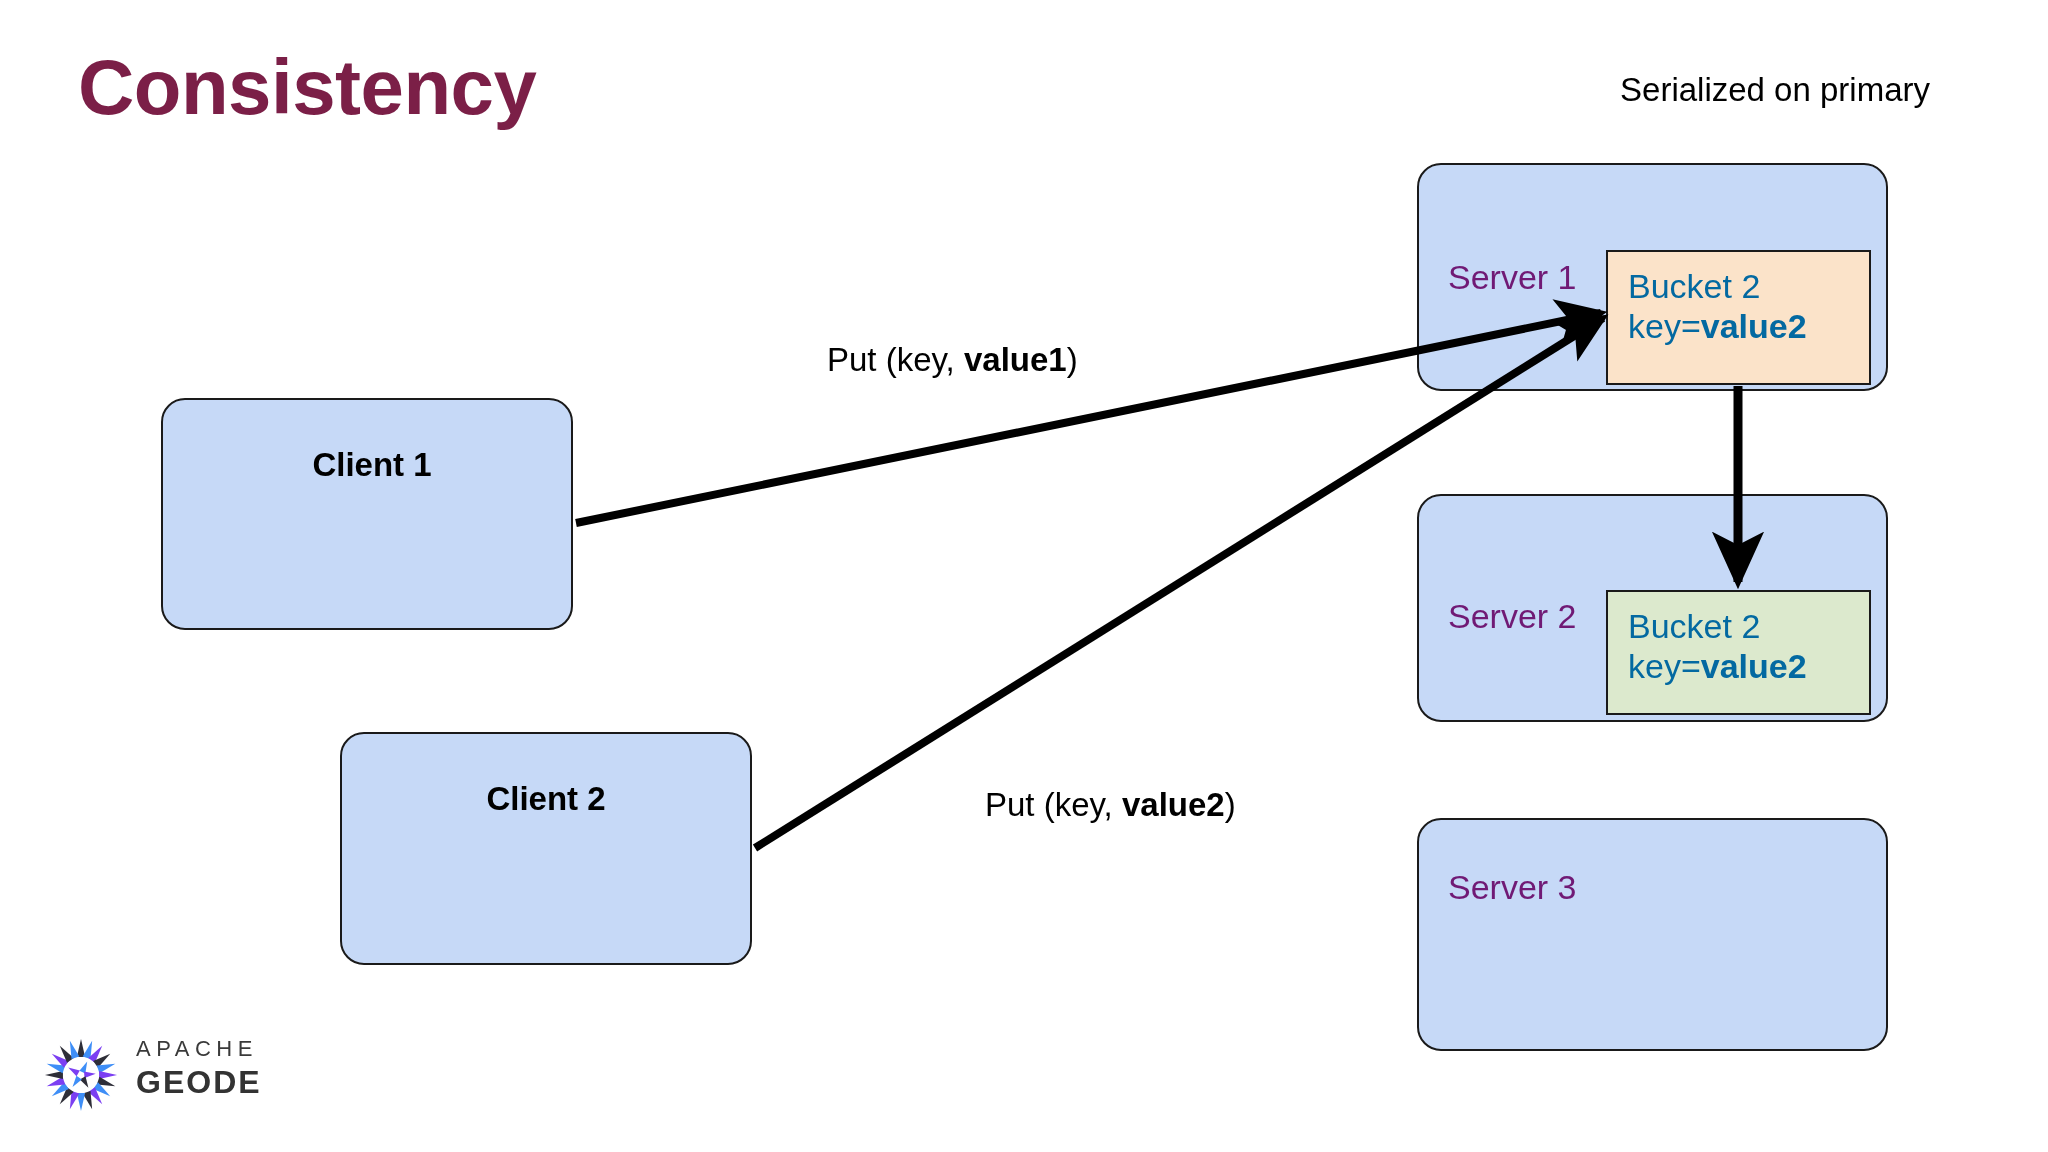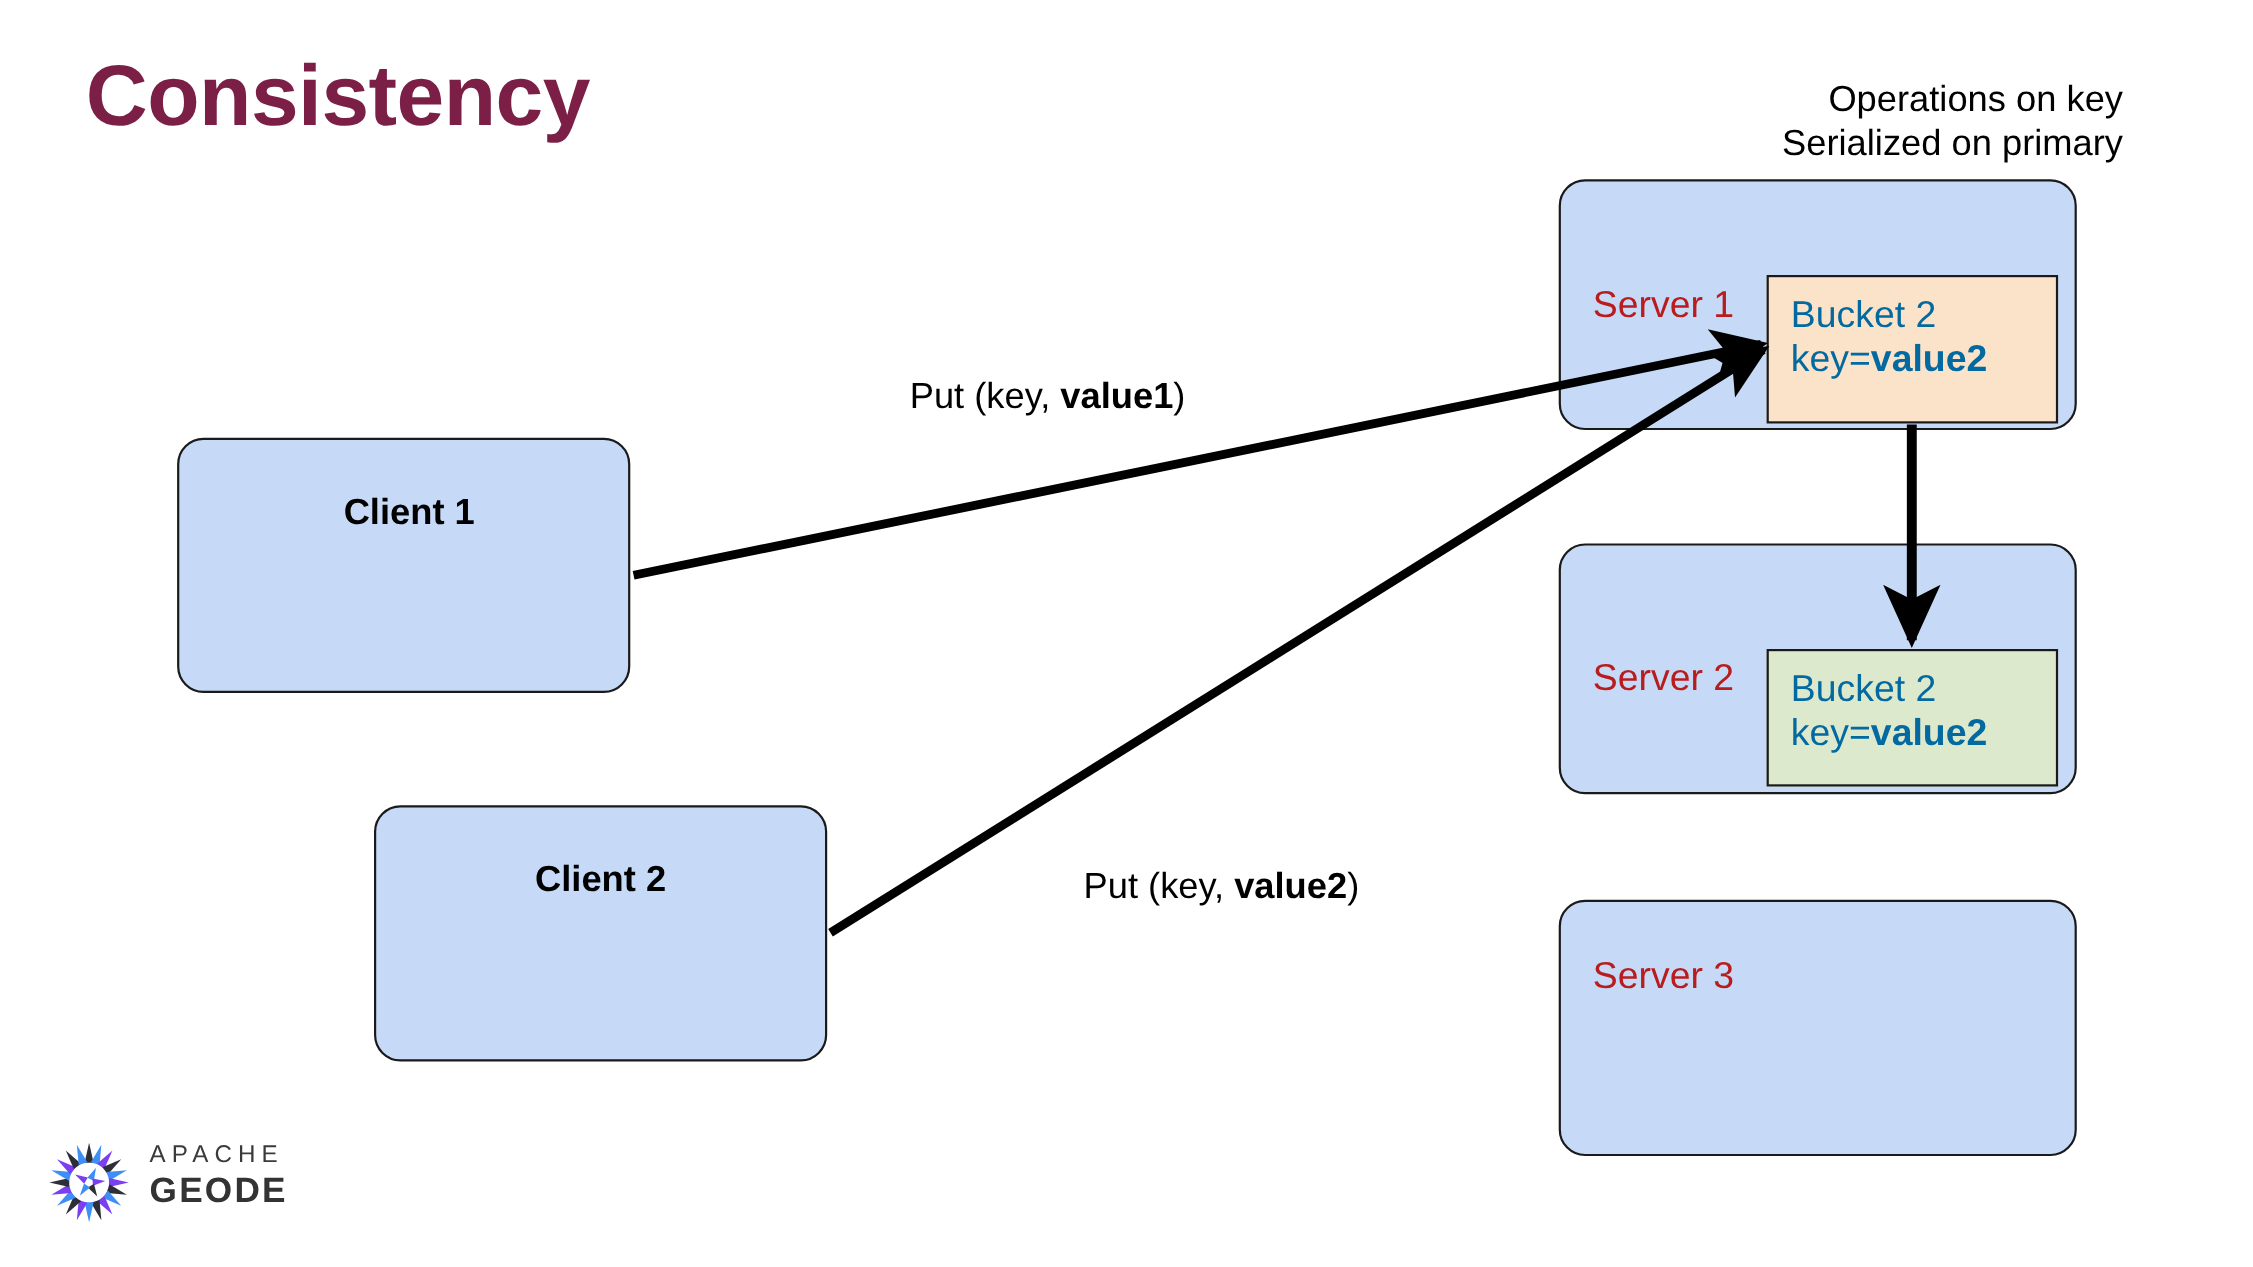--- a/index.html
+++ b/index.html
@@ -47,21 +47,21 @@
     text-align: center;
     font-size: 33px;
     font-weight: bold;
     color: #000000;
     white-space: nowrap;
   }
   .node-label-left {
     position: absolute;
     font-size: 34px;
     font-weight: normal;
-    color: #b91c1c;
+    color: #701a75;
     white-space: nowrap;
   }
 
   
   .bucket-box {
     position: absolute;
     box-sizing: border-box;
     border: 2.5px solid #1a1a1a;
     border-radius: 0;
     padding: 14px 0 0 20px;
@@ -132,21 +132,20 @@
   }
 </style>
 </head>
 <body>
 
 <div id="slide">
 
   <div id="slide-title">Consistency</div>
 
   <div class="annotation right-al" style="left:1300px; top:70px; width:630px;">
-    <div>Operations on key</div>
     <div>Serialized on primary</div>
   </div>
 
   <div class="annotation" style="left:827px; top:340px;">
     <span>Put (key, </span><b>value1</b><span>)</span>
   </div>
 
   <div class="annotation" style="left:985px; top:745px;margin-top:40px;">
     <span>Put (key, </span><b>value2</b><span>)</span>
   </div>

